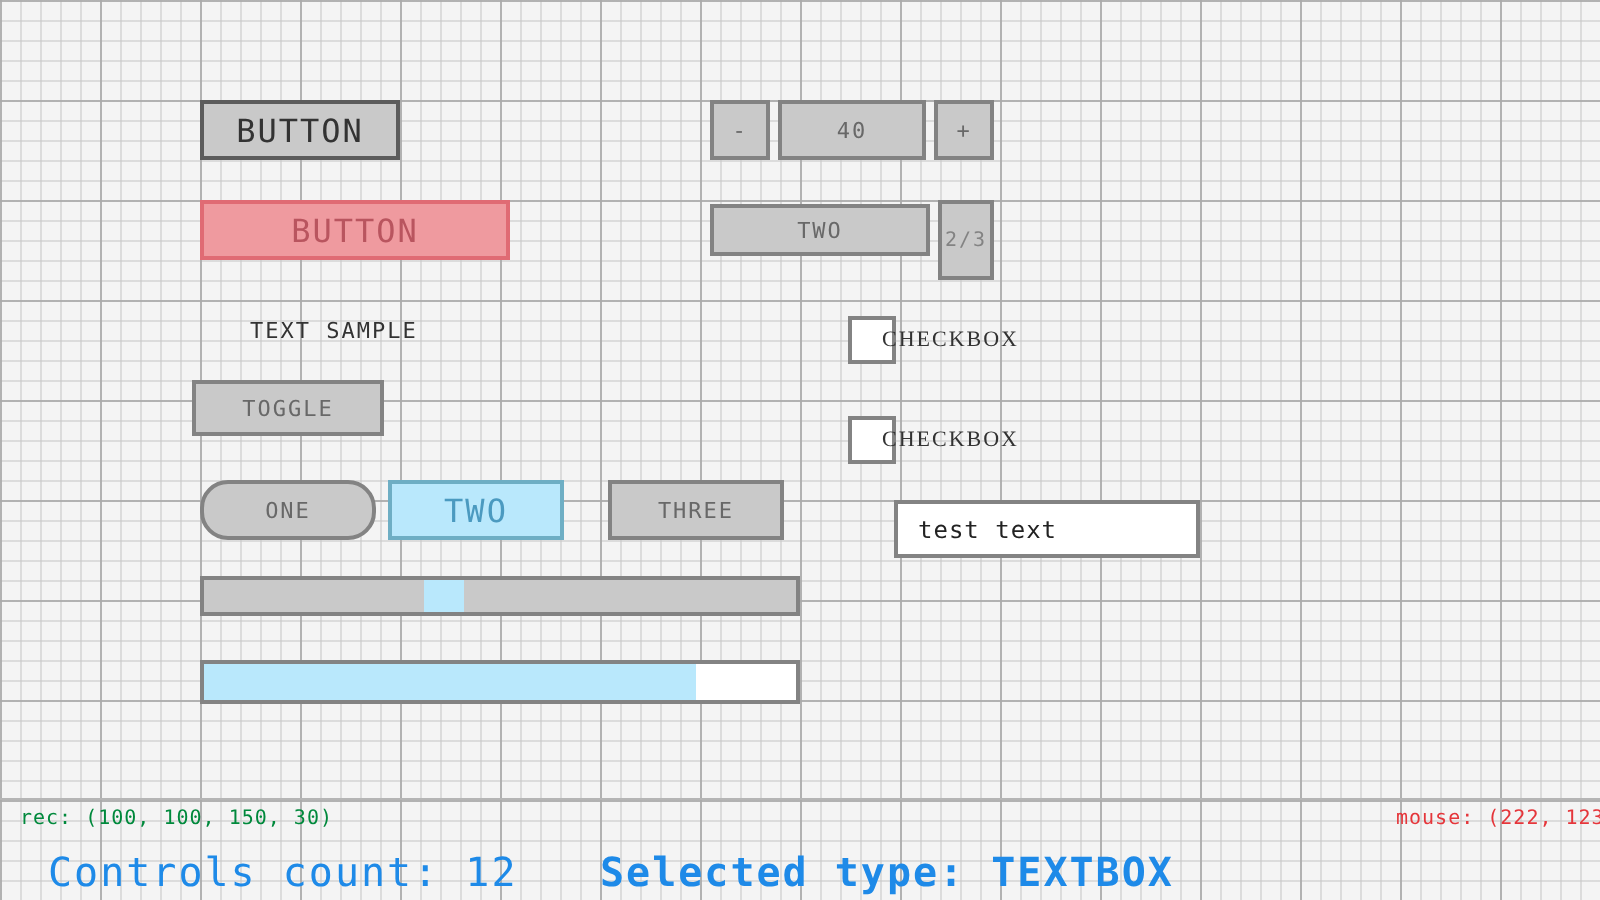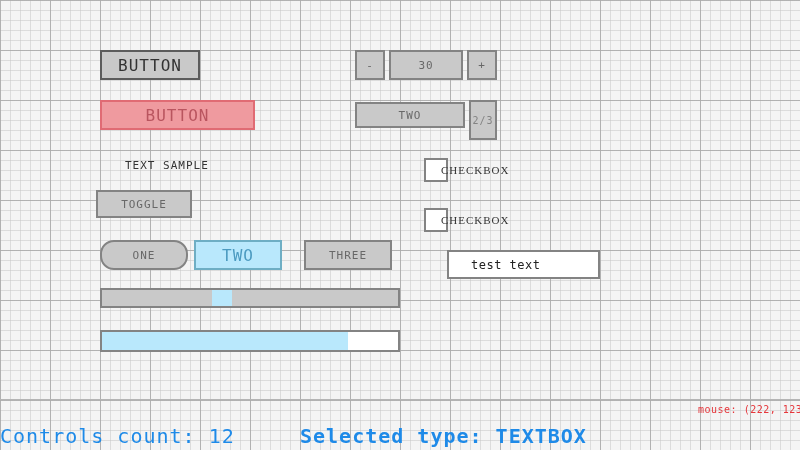--- a/index.html
+++ b/index.html
@@ -84,21 +84,21 @@
     display: flex;
     align-items: center;
   }
 
   .textbox {
     background: #ffffff;
     border: 2px solid #838383;
     color: #222222;
     font-size: 12px;
     justify-content: flex-start;
-    padding-left: 22px;
+    padding-left: 10px;
     letter-spacing: 0.5px;
   }
 
   .slider-track {
     background: #c9c9c9;
     border: 2px solid #838383;
   }
   .slider-handle {
     position: absolute;
     background: #b9e8fc;
@@ -165,37 +165,38 @@
 
   <div class="ctl slider-track" style="left:100px; top:288px; width:300px; height:20px;">
     <div class="slider-handle" style="left:110px; top:0px; width:20px; height:16px;"></div>
   </div>
 
   <div class="ctl progress-track" style="left:100px; top:330px; width:300px; height:22px;">
     <div class="progress-fill" style="left:0px; top:0px; width:246px; height:18px;"></div>
   </div>
 
   <div class="ctl btn" style="left:355px; top:50px; width:30px; height:30px;">-</div>
-  <div class="ctl btn" style="left:389px; top:50px; width:74px; height:30px;">30</div>
+  <div class="ctl btn" style="left:389px; top:50px; width:74px; height:30px;">40</div>
   <div class="ctl btn" style="left:467px; top:50px; width:30px; height:30px;">+</div>
 
   <div class="ctl btn" style="left:355px; top:102px; width:110px; height:26px;">TWO</div>
   <div class="ctl spin-index" style="left:469px; top:100px; width:28px; height:40px;">2/3</div>
 
   <div class="ctl checkbox-box" style="left:424px; top:158px; width:24px; height:24px;"></div>
   <div class="checkbox-label" style="left:441px; top:158px; height:24px;">CHECKBOX</div>
 
   <div class="ctl checkbox-box" style="left:424px; top:208px; width:24px; height:24px;"></div>
   <div class="checkbox-label" style="left:441px; top:208px; height:24px;">CHECKBOX</div>
 
   <div class="ctl textbox" style="left:447px; top:250px; width:153px; height:29px;" title="">test text</div>
 
   <div class="status-line" style="top:399px;"></div>
 
+  <div class="stat stat-small c-green" style="left:10px; top:404px;">rec: (100, 100, 150, 30)</div>
 
   <div class="stat stat-small c-red" style="left:698px; top:404px;">mouse: (222, 123)</div>
 
-  <div class="stat stat-big c-blue" style="left:0; top:424px;">Controls count: 12</div>
+  <div class="stat stat-big c-blue" style="left:24px; top:424px;">Controls count: 12</div>
 
   <div class="stat stat-big c-blue" style="left:300px; top:424px;font-weight:bold;">Selected type: TEXTBOX</div>
 
 
 </div>
 
 </body></html>

